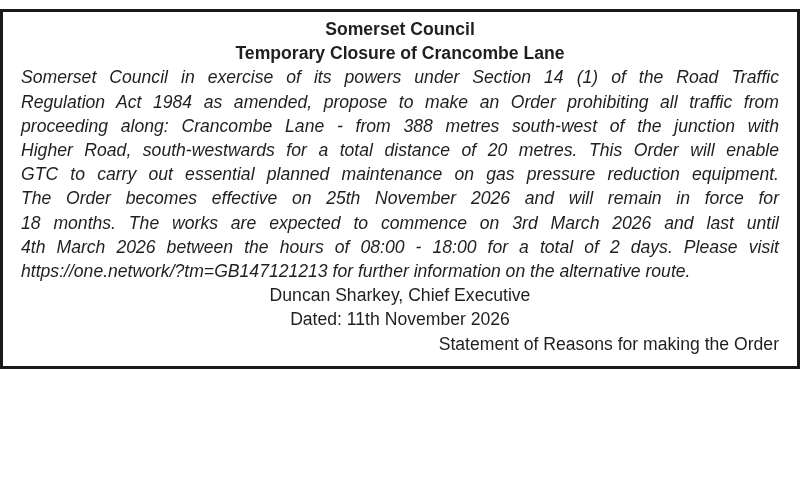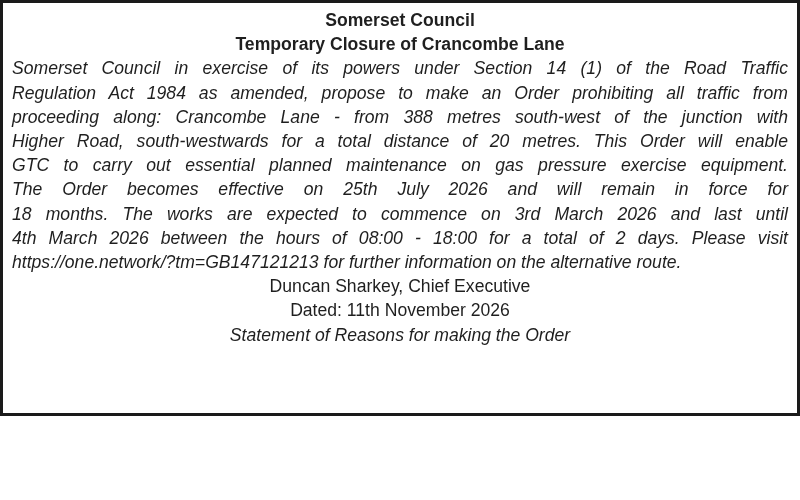--- a/index.html
+++ b/index.html
@@ -2,49 +2,50 @@
 <html><head>
 <meta charset="utf-8">
 <style>
   * { margin: 0; padding: 0; box-sizing: border-box; }
   html, body {
     width: 800px; height: 500px;
     background: #ffffff;
     font-family: "Liberation Sans", "DejaVu Sans", sans-serif;
   }
   .notice {
-    width: 800px; height: 416px;
+    width: 800px; height: 360px;
     border: 3px solid #1a1a1a;
     background: #ffffff;
     color: #1f1f1f;
-    padding: 5px 9px;
+    padding: 5px 18px;
     font-size: 17.6px;
     line-height: 24.2px;
     overflow: hidden;
+    margin-top: 9px;
   }
   .head { text-align: center; font-weight: bold; }
   .jline { text-align: justify; text-align-last: justify; font-style: italic; }
   .jline:last-child { text-align-last: left; }
   .right { text-align: center; }
-  .center { text-align: center; font-style: italic; }
+  .center { text-align: right; }
 </style>
 </head>
 <body>
 
 <div class="notice">
   <div class="head">Somerset Council</div>
   <div class="head">Temporary Closure of Crancombe Lane</div>
 
   <div>
       <div class="jline">Somerset Council in exercise of its powers under Section 14 (1) of the Road Traffic</div>
       <div class="jline">Regulation Act 1984 as amended, propose to make an Order prohibiting all traffic from</div>
       <div class="jline">proceeding along: Crancombe Lane - from 388 metres south-west of the junction with</div>
       <div class="jline">Higher Road, south-westwards for a total distance of 20 metres. This Order will enable</div>
-      <div class="jline">GTC to carry out essential planned maintenance on gas pressure exercise equipment.</div>
-      <div class="jline">The Order becomes effective on 25th July 2026 and will remain in force for</div>
+      <div class="jline">GTC to carry out essential planned maintenance on gas pressure reduction equipment.</div>
+      <div class="jline">The Order becomes effective on 25th November 2026 and will remain in force for</div>
       <div class="jline">18 months. The works are expected to commence on 3rd March 2026 and last until</div>
       <div class="jline">4th March 2026 between the hours of 08:00 - 18:00 for a total of 2 days. Please visit</div>
       <div class="jline">https://one.network/?tm=GB147121213 for further information on the alternative route.</div>
     </div>
 
   <div class="right">Duncan Sharkey, Chief Executive</div>
   <div class="right">Dated: 11th November 2026</div>
 
   <div class="center">Statement of Reasons for making the Order</div>
 

